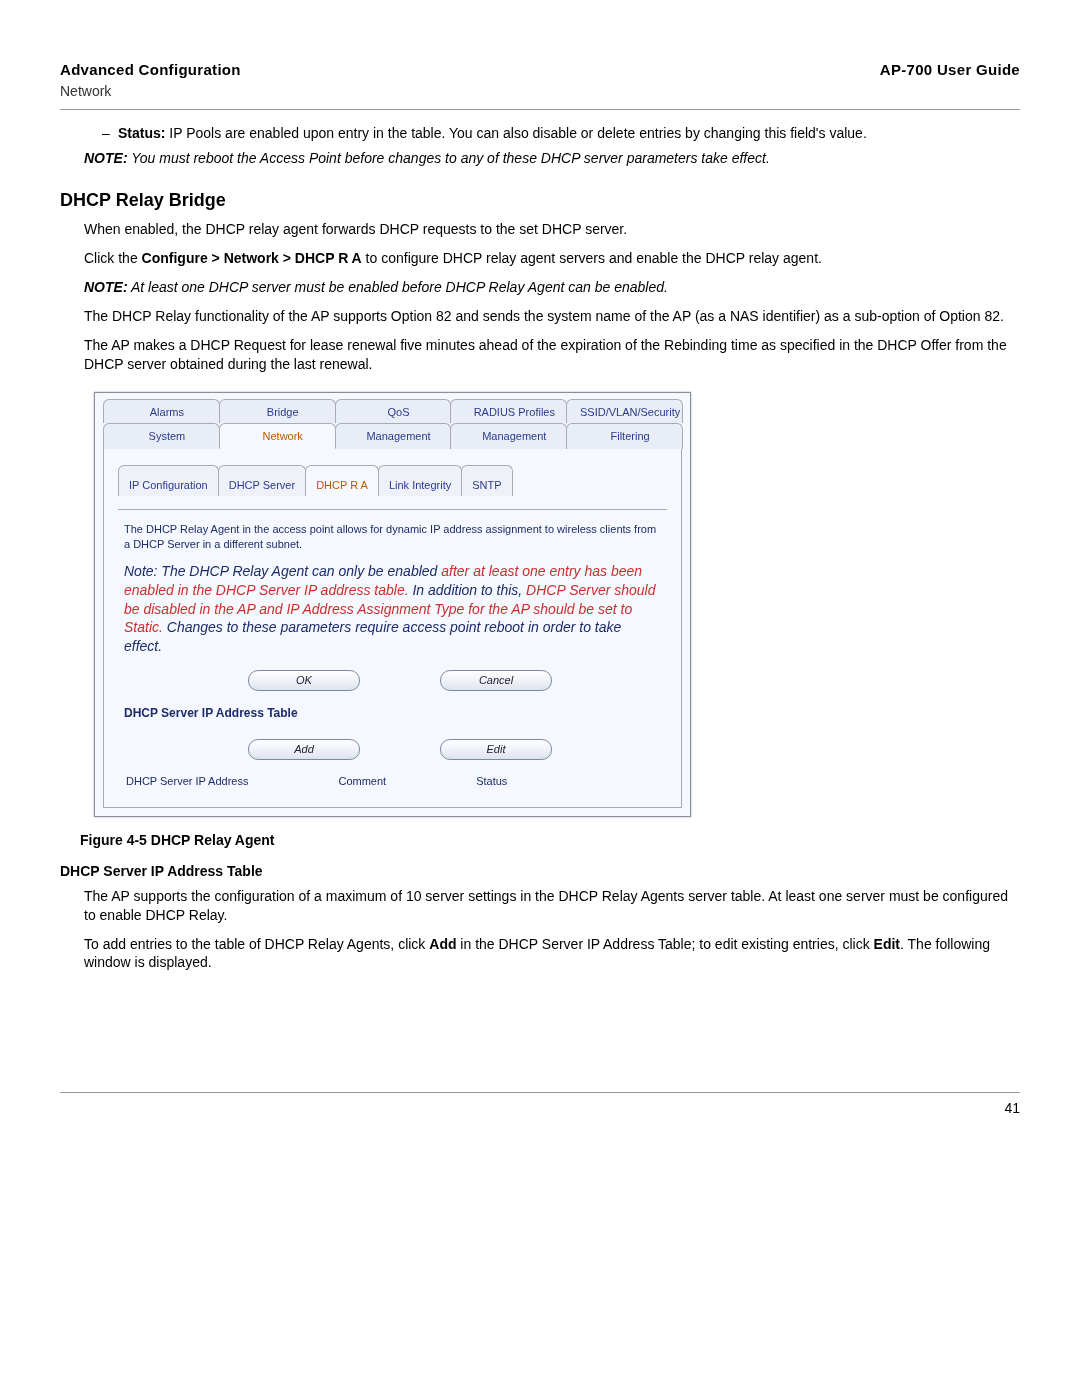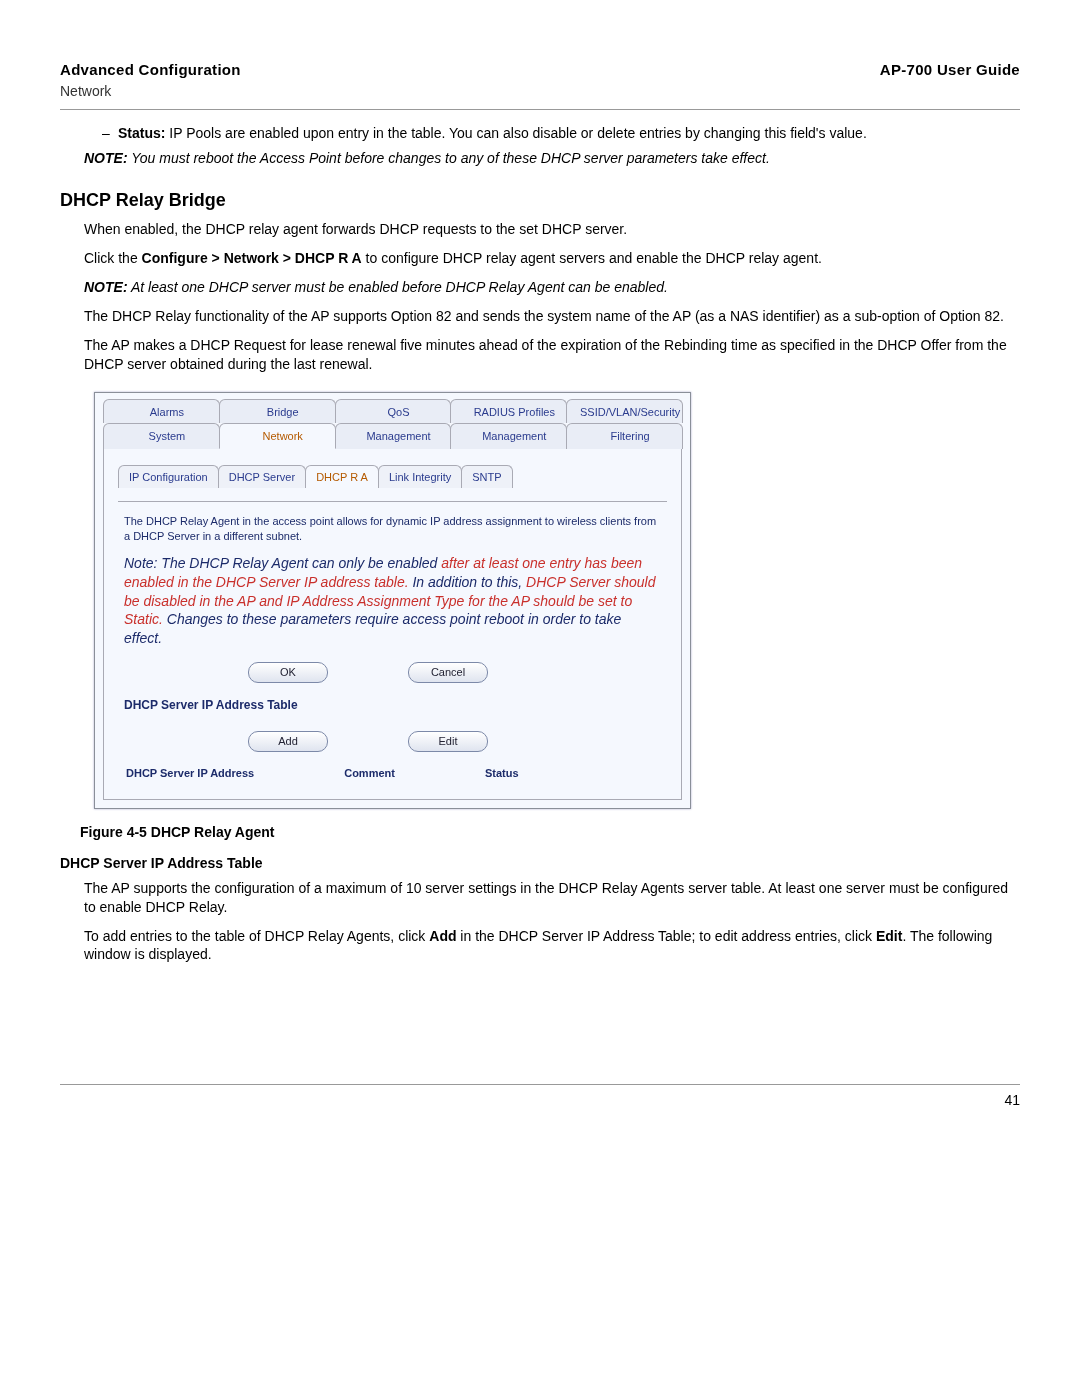--- a/index.html
+++ b/index.html
@@ -68,21 +68,21 @@
     background: #f5f8fe;
     padding: 10px 14px 18px 14px;
   }
   .subtab-row { display: flex; margin: 6px 0 14px 0; }
   .subtab {
     border: 1px solid #a9aab4;
     border-bottom: none;
     background: #eef1f8;
     color: #2a3b8e;
     font-size: 11px;
-    padding: 4px 10px 3px 10px;
+    padding: 12px 10px 3px 10px;
     border-top-left-radius: 6px;
     border-top-right-radius: 6px;
     margin-right: -1px;
   }
   .subtab.selected { color: #b45a00; background: #f5f8fe; }
   .subtab-line { border-bottom: 1px solid #a9aab4; margin-top: -1px; margin-bottom: 12px; }
 
   .desc-text { font-size: 11px; color: #1c2b6a; margin: 0 6px 10px 6px; }
   .desc-note { font-size: 14px; font-style: italic; color: #1c2b6a; margin: 0 6px 14px 6px; }
   .desc-note .warn { color: #c9302c; font-style: italic; }
@@ -92,28 +92,29 @@
   .form-row .ctrl { width: 120px; }
   .chk { width: 14px; height: 14px; border: 1px solid #555; background: #fff; display: inline-block; }
 
   .btn-row { display: flex; gap: 80px; margin: 8px 0 14px 130px; }
   .btn {
     display: inline-block;
     min-width: 70px;
     text-align: center;
     font-size: 11px;
     color: #223;
-    padding: 2px 4px;
+    padding: 2px 20px;
     border: 1px solid #7c89a8;
     border-radius: 10px;
     background: linear-gradient(#fff, #dfe4ef);
+    font-style: italic;
   }
 
   .table-title { font-size: 12px; font-weight: bold; color: #1c2b6a; margin: 6px 6px 18px 6px; }
-  .col-head-row { display: flex; font-size: 11px; color: #1c2b6a; font-weight: bold; margin: 6px 8px 0 8px; gap: 90px; text-align: center; }
+  .col-head-row { display: flex; font-size: 11px; color: #1c2b6a; font-weight: normal; margin: 6px 8px 0 8px; gap: 90px; text-align: center; }
 
   .figure-caption { font-weight: bold; font-size: 14px; margin: 14px 0 10px 20px; }
 
   .footer-line { border-top: 1px solid #999; margin-top: 120px; }
   .page-num { text-align: right; font-weight: normal; font-size: 14px; margin-top: 6px; }
 </style>
 </head>
 <body>
 
 <div class="header-row">
@@ -207,17 +208,17 @@
   </div>
 </div>
 
 <div class="figure-caption">Figure 4-5 DHCP Relay Agent</div>
 
 <h3 class="subsection">DHCP Server IP Address Table</h3>
 
 <div class="para">The AP supports the configuration of a maximum of 10 server settings in the DHCP Relay Agents server table. At least one server must be configured to enable DHCP Relay.</div>
 
 <div class="para">
-  <span>To add entries to the table of DHCP Relay Agents, click </span><span class="bold">Add</span><span> in the DHCP Server IP Address Table; to edit address entries, click </span><span class="bold">Edit</span><span>. The following window is displayed.</span>
+  <span>To add entries to the table of DHCP Relay Agents, click </span><span class="bold">Add</span><span> in the DHCP Server IP Address Table; to edit existing entries, click </span><span class="bold">Edit</span><span>. The following window is displayed.</span>
 </div>
 
 <div class="footer-line"></div>
 <div class="page-num">41</div>
 
 </body></html>

